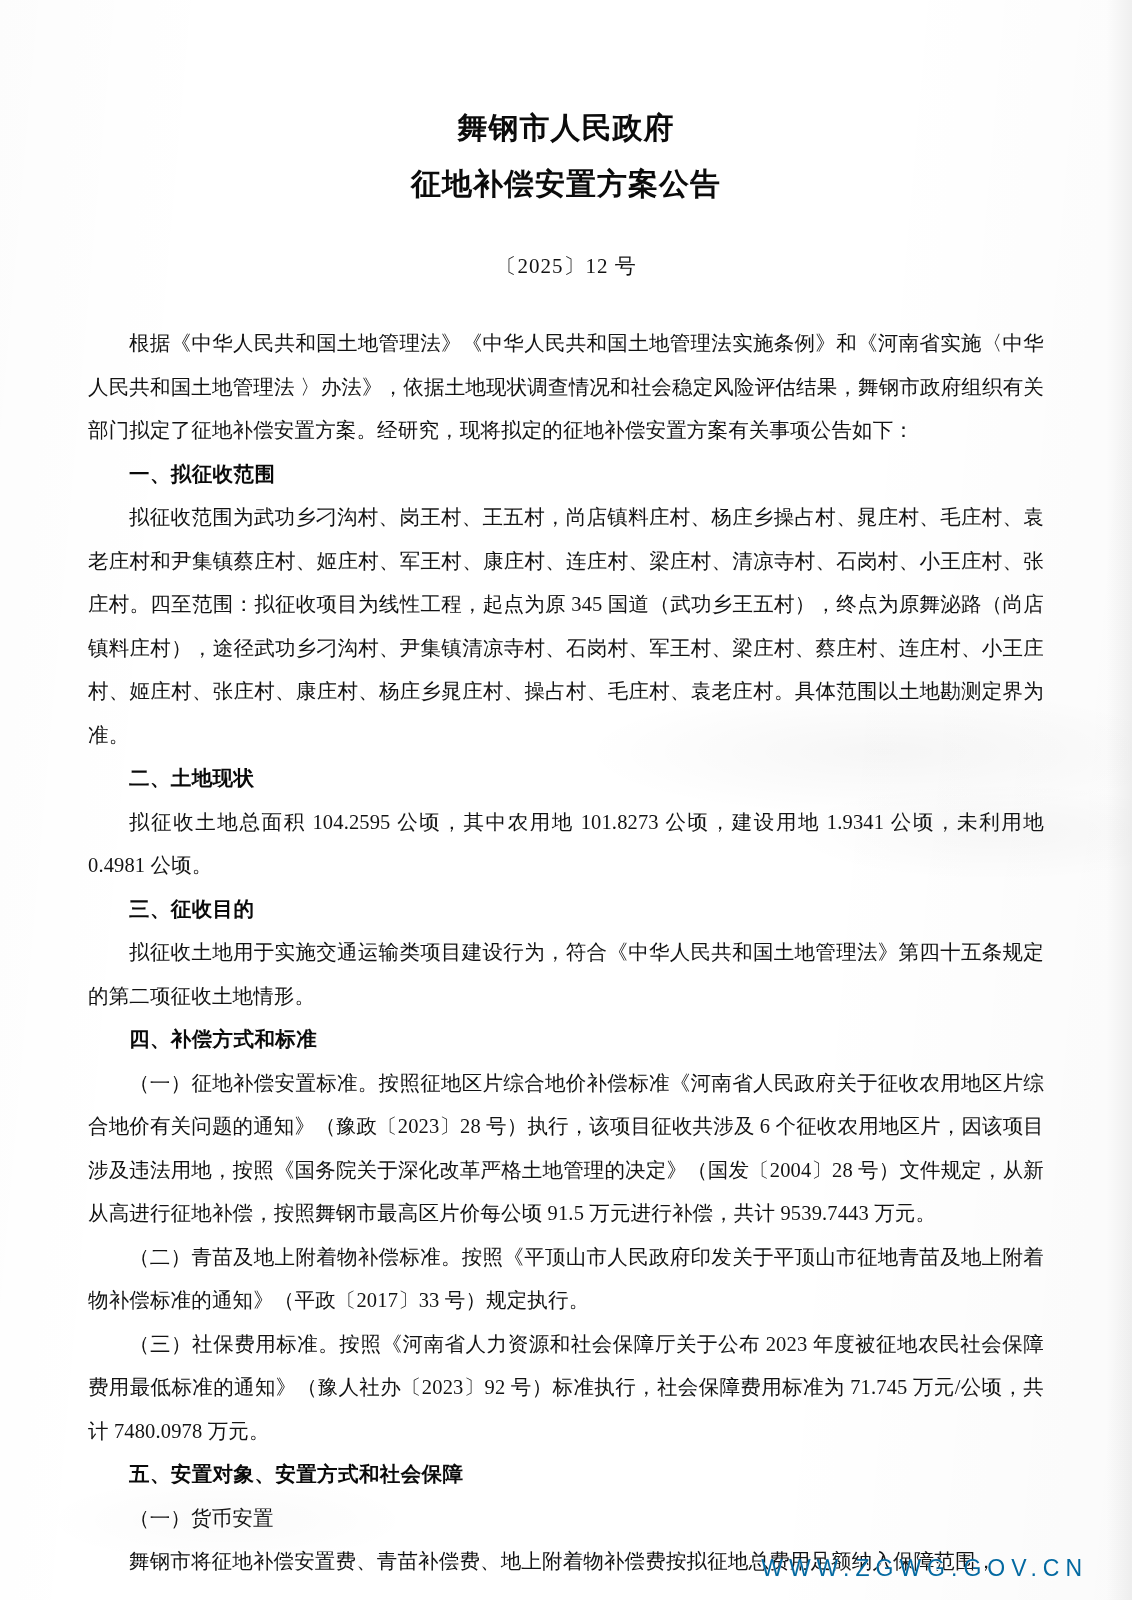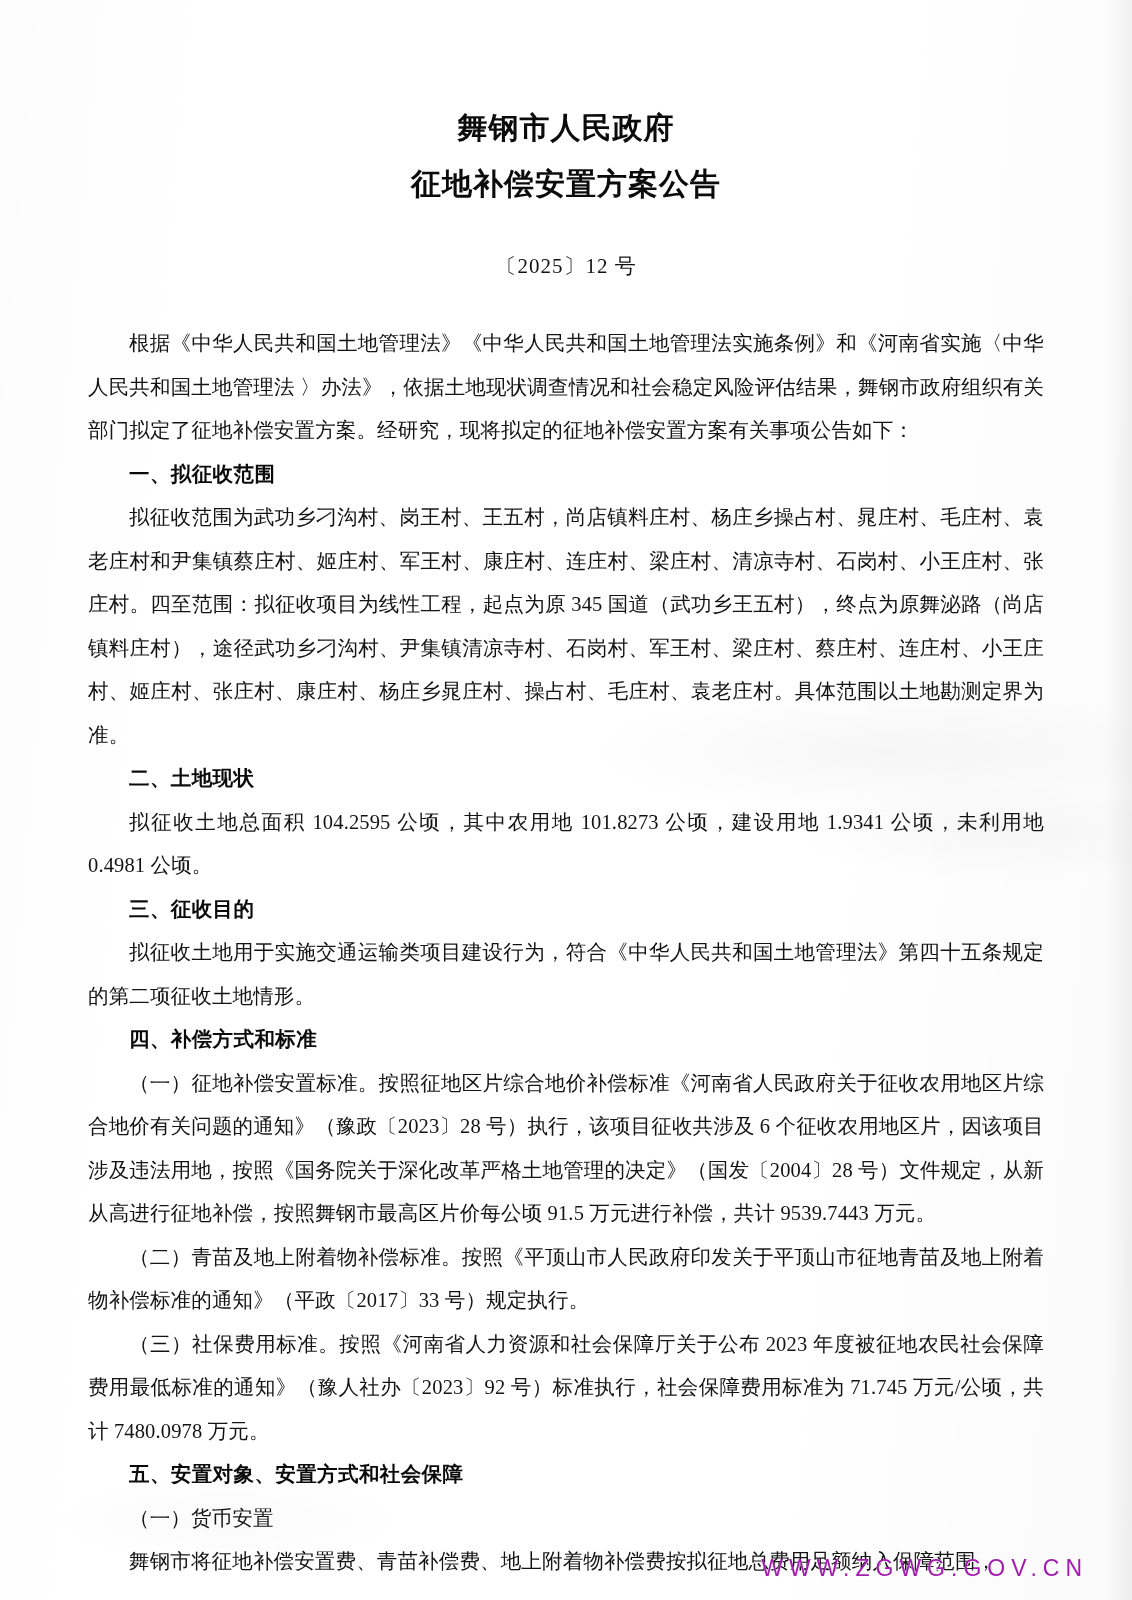--- a/index.html
+++ b/index.html
@@ -94,21 +94,21 @@
     letter-spacing: 0.4px;
   }
 
   .watermark {
     position: absolute;
     right: 44px;
     bottom: 18px;
     font-family: "Liberation Sans", "DejaVu Sans", sans-serif;
     font-size: 23px;
     letter-spacing: 6px;
-    color: #a21caf;
+    color: #0369a1;
     text-shadow: 0 1px 0 #fafafa;
     white-space: nowrap;
     z-index: 4;
     user-select: none;
   }
 </style>
 </head>
 <body>
 
 <div class="page">

